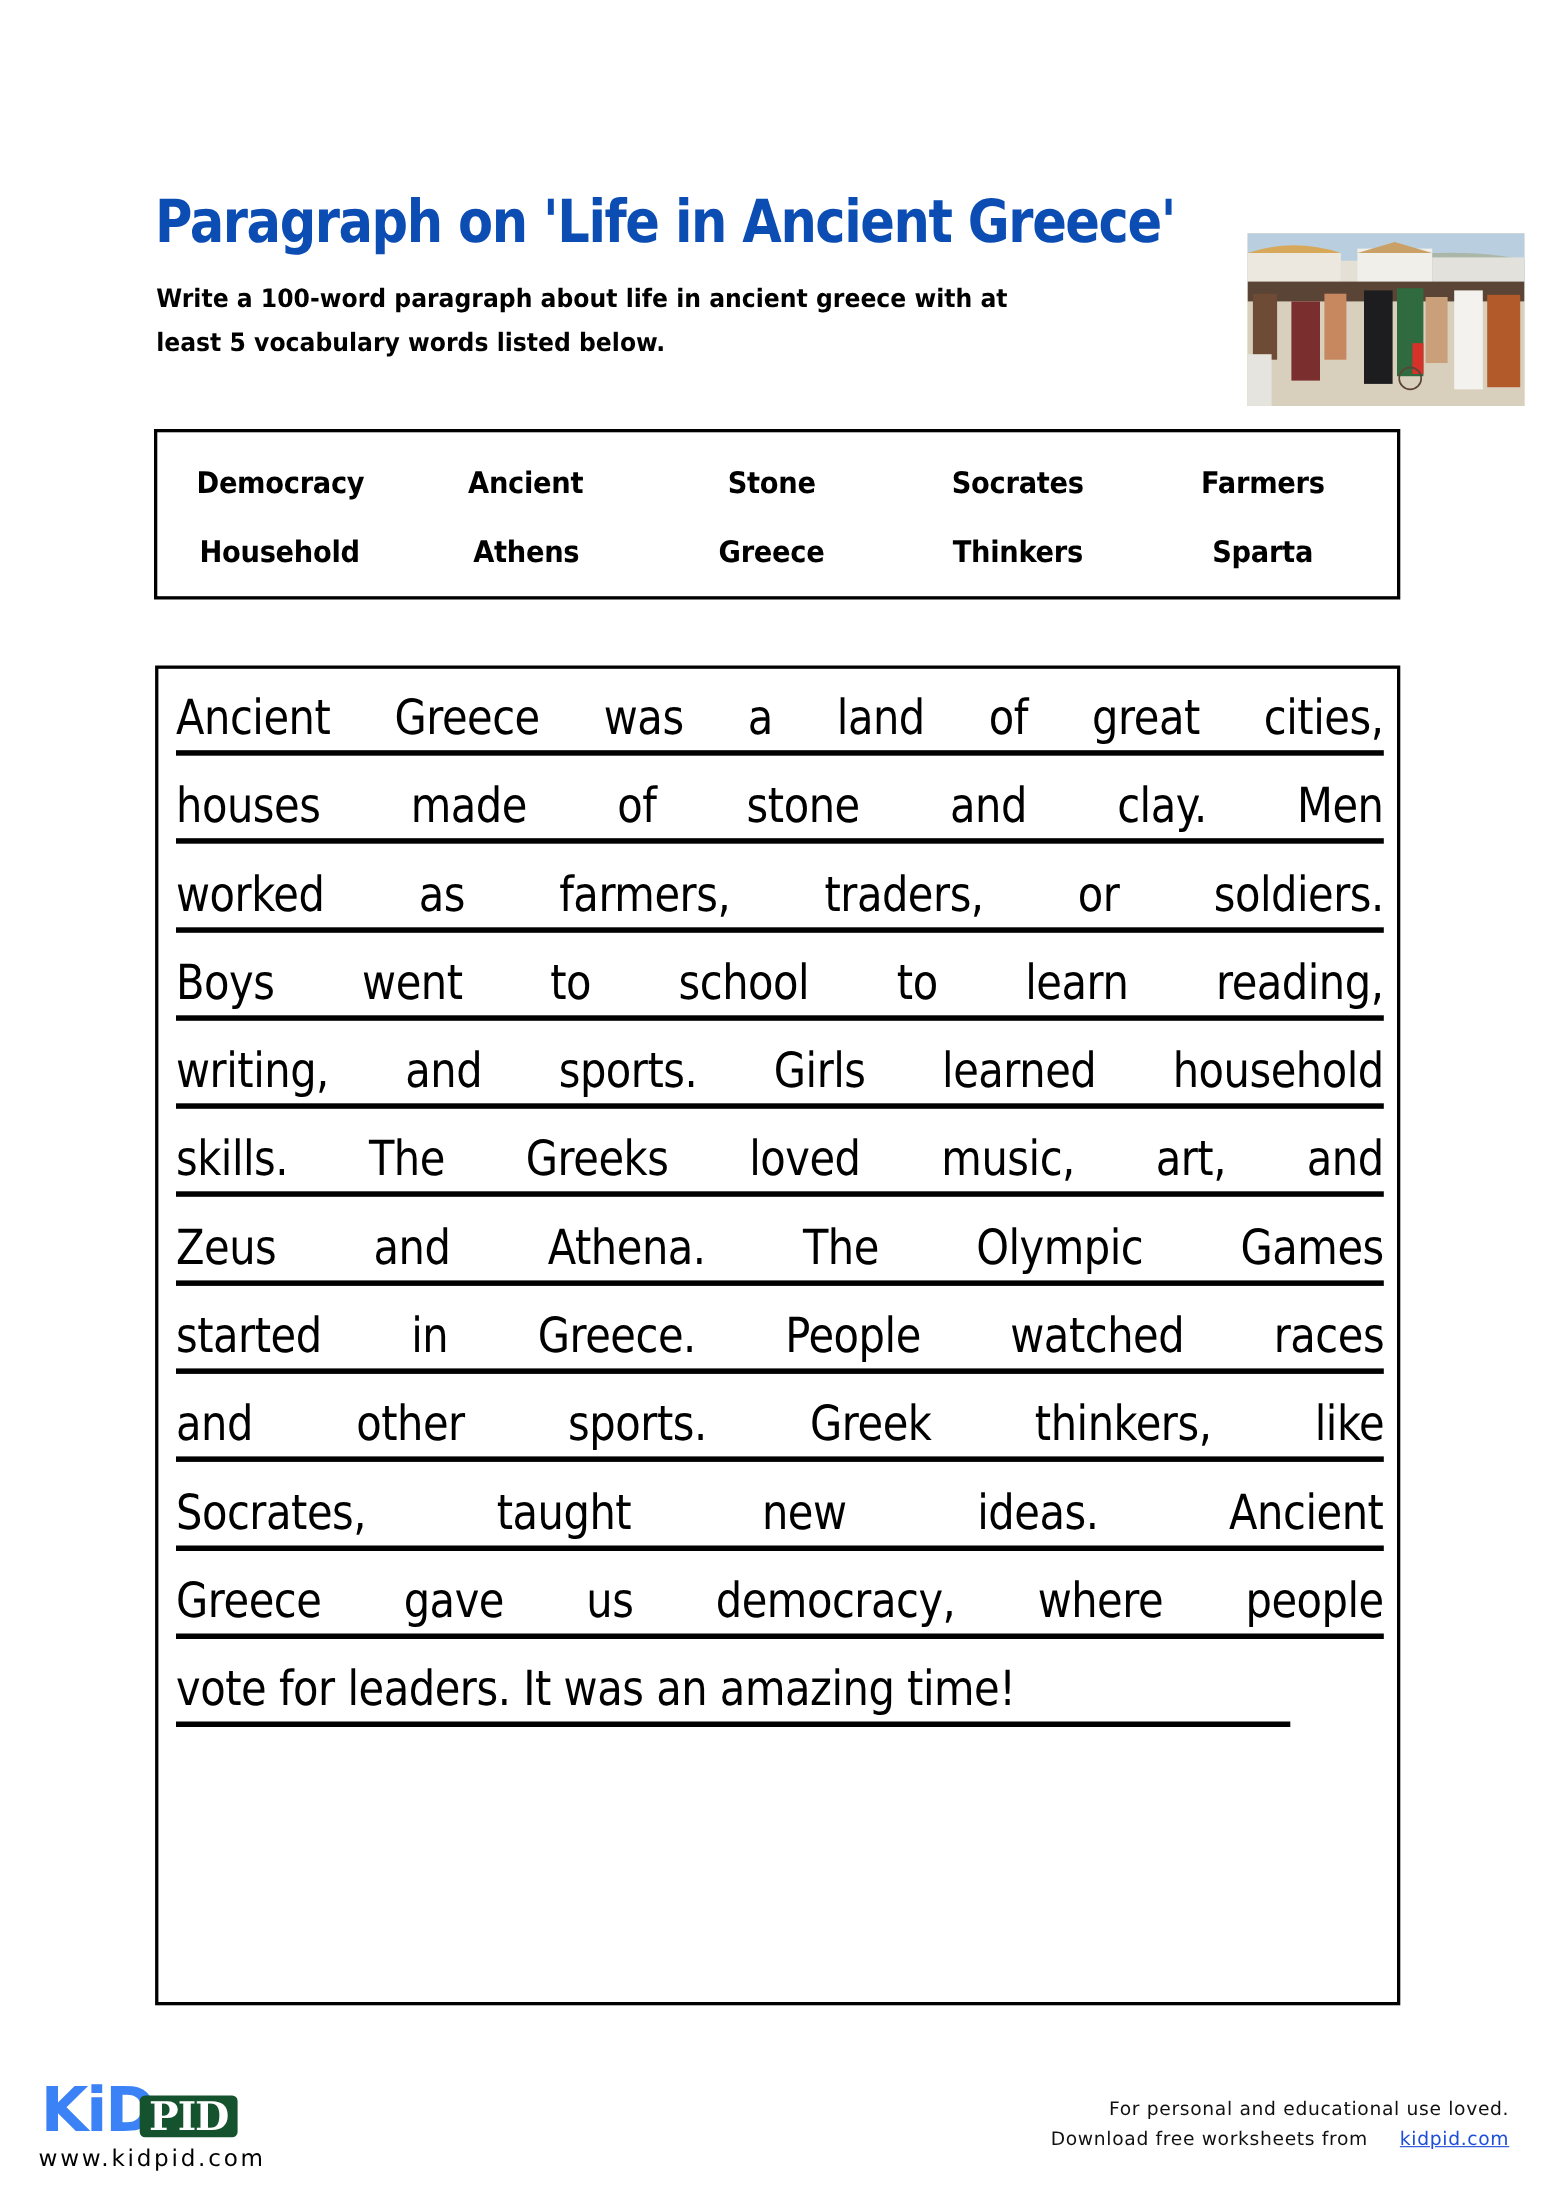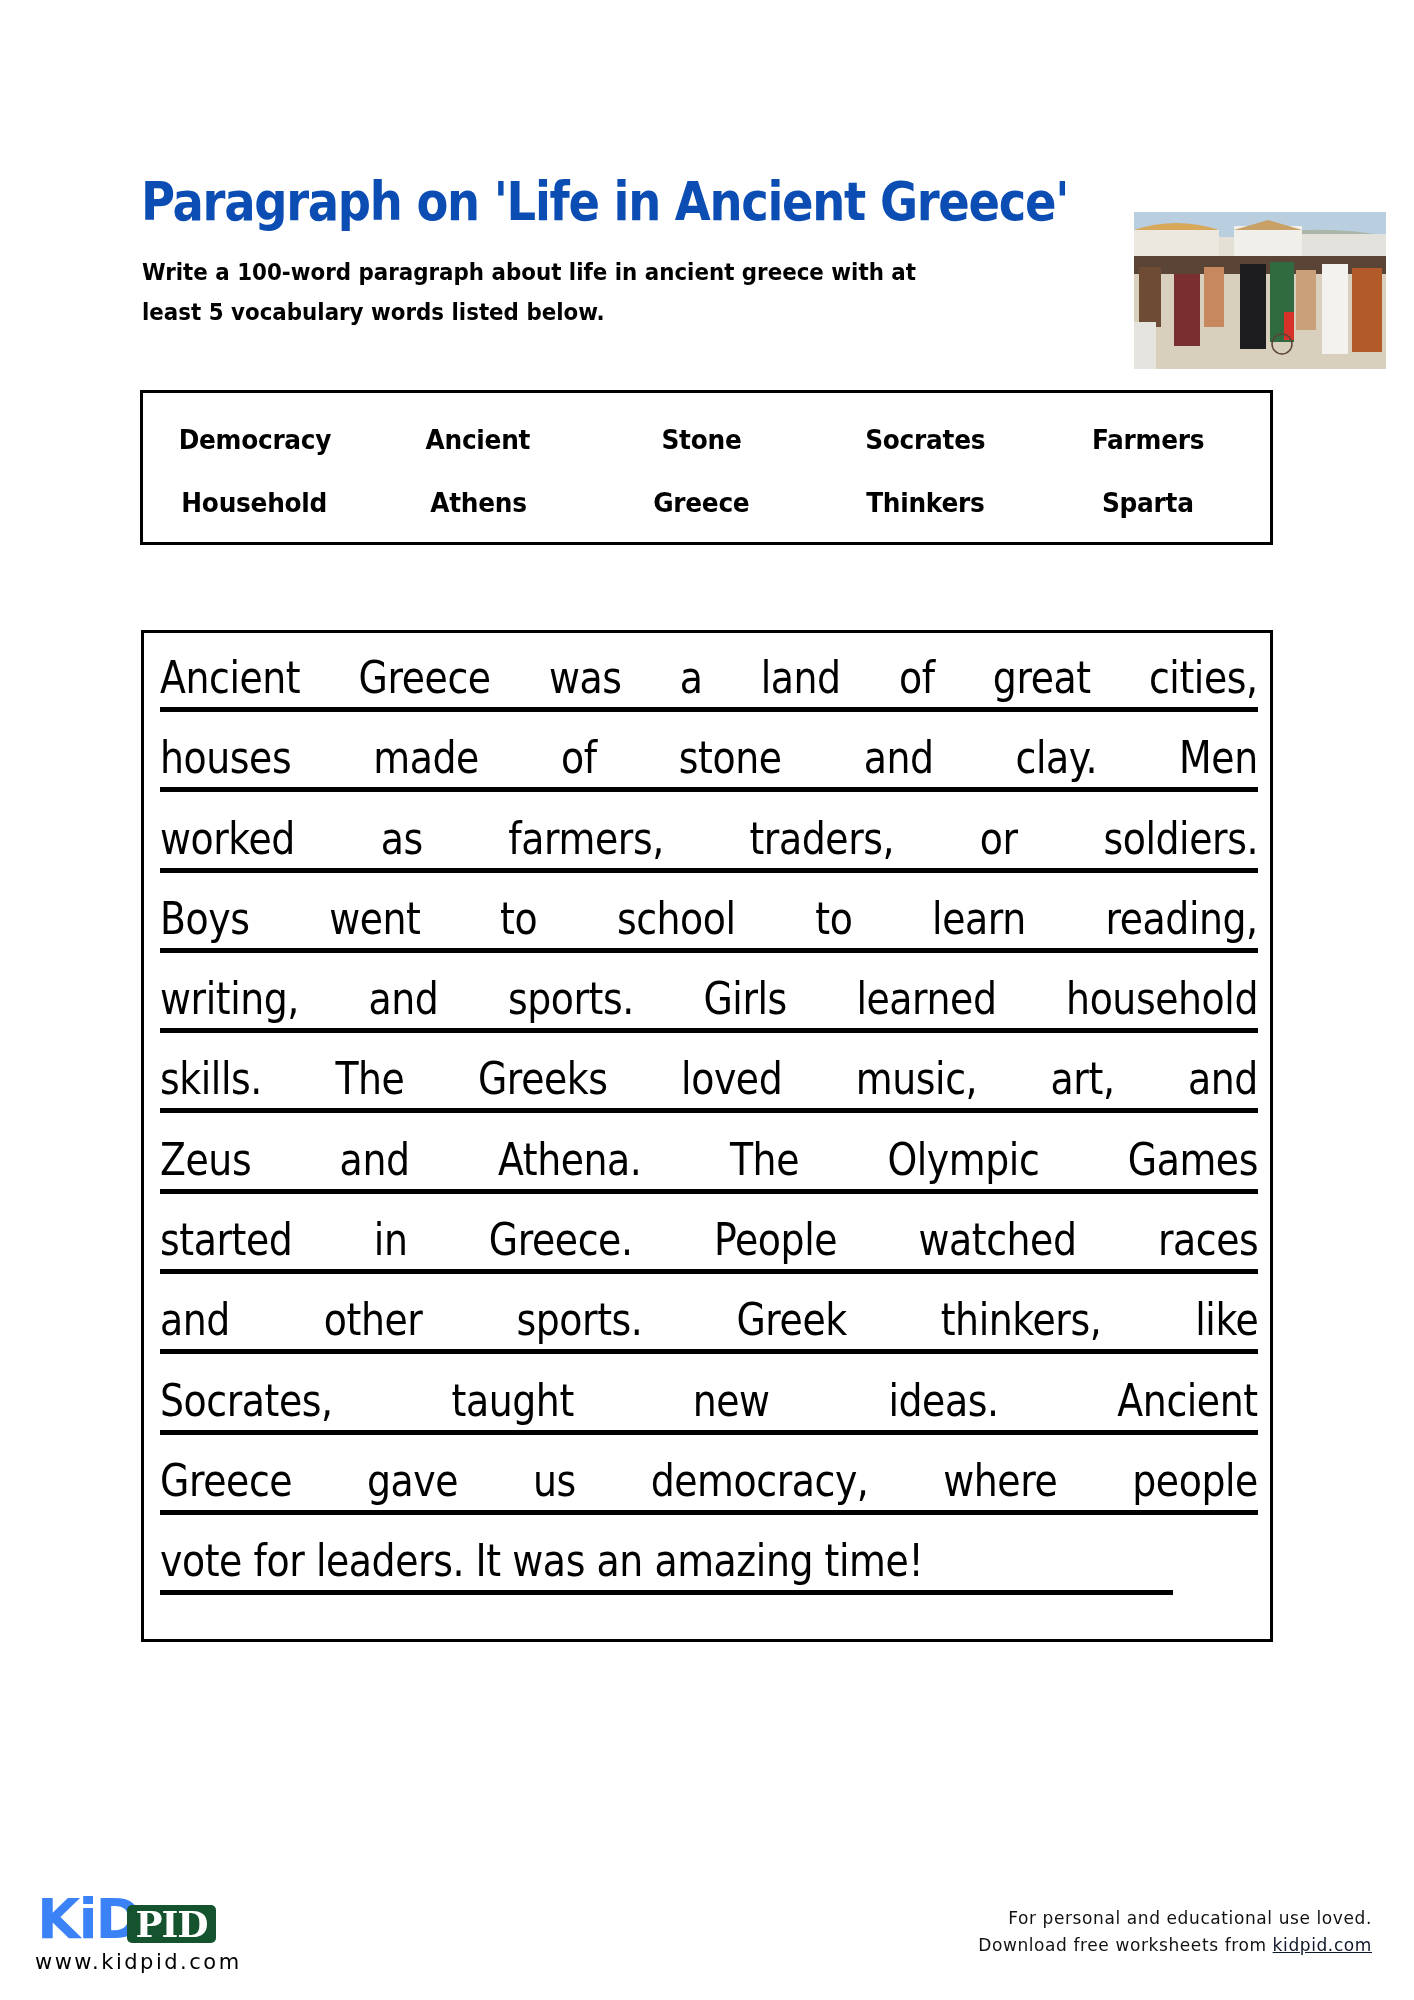--- a/index.html
+++ b/index.html
@@ -35,21 +35,21 @@
       grid-template-rows: 63px 63px; padding-top: 15px; padding-left: 0; padding-right: 10px;
     }
     .vocab-word {
       display: flex; align-items: center; justify-content: center;
       font-family: "DejaVu Sans", sans-serif; font-weight: bold; font-size: 27px;
       letter-spacing: -0.3px;
     }
     .vocab-word span { display: inline-block; transform: scaleX(0.92); }
 
     .paragraph-box {
-      position: absolute; left: 141px; top: 630px; width: 1132px; height: 1012px;
+      position: absolute; left: 141px; top: 605px; width: 1132px; height: 1218px;
       border: 3px solid #000;
       text-decoration: underline;
     }
     .paragraph {
       position: absolute; left: 16px; top: 14px; width: 1098px;
     }
     .para-line {
       display: block; height: 80.3px; position: relative;
       font-family: "DejaVu Sans", sans-serif; font-size: 44px; line-height: 62px;
       font-weight: normal; white-space: nowrap;
@@ -78,21 +78,21 @@
     }
     .logo-url {
       position: absolute; left: 35px; top: 1950px; font-family: "DejaVu Sans", sans-serif;
       font-size: 21px; letter-spacing: 2.5px; color: #000;
     }
     .footer-note {
       position: absolute; right: 42px; top: 1905px; text-align: right;
       font-family: "DejaVu Sans", sans-serif; font-size: 17px; line-height: 27px;
       letter-spacing: 0.6px; color: #111;
     }
-    .footer-note a { color: #0f172a; text-decoration: underline; }
+    .footer-note a { color: #1d4ed8; text-decoration: underline; margin-left: 23px; }
   </style>
 </head>
 <body>
 
 <h1 class="title">Paragraph on 'Life in Ancient Greece'</h1>
 
 <div class="instructions">
   <div>Write a 100-word paragraph about life in ancient greece with at</div>
   <div>least 5 vocabulary words listed below.</div>
 </div>

